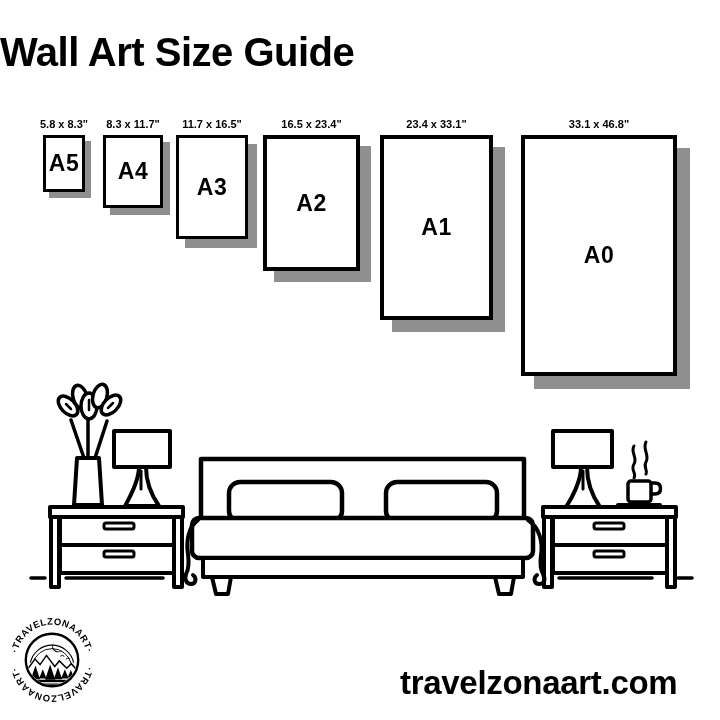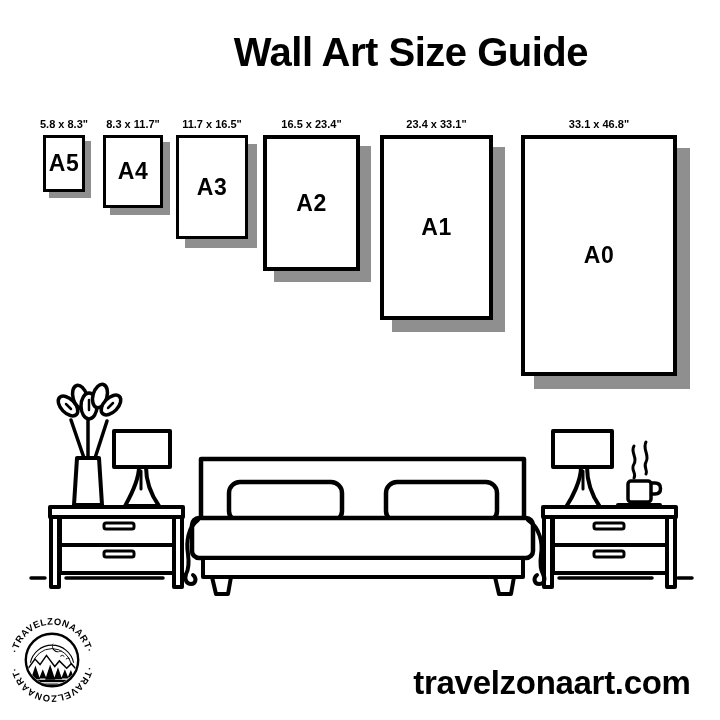--- a/index.html
+++ b/index.html
@@ -6,21 +6,21 @@
     --ink:#000000;
     --shadow:#8f8f8f;
     --bg:#ffffff;
   }
   *{margin:0;padding:0;box-sizing:border-box;}
   html,body{background:#fff;}
   body{font-family:"Liberation Sans","DejaVu Sans",sans-serif;color:var(--ink);}
   .poster{position:relative;width:720px;height:720px;background:var(--bg);overflow:hidden;}
 
   
-  .title{position:absolute;top:30px;left:0;width:588px;text-align:right;
+  .title{position:absolute;top:30px;left:0;width:588px;text-align:left;
          font-size:40px;font-weight:800;letter-spacing:-0.5px;color:var(--ink);}
 
   
   .frame{position:absolute;top:135px;}
   .frame-shadow{position:absolute;left:var(--off);top:var(--off);width:100%;height:100%;
                 background:var(--shadow);}
   .frame-paper{position:absolute;inset:0;background:#fff;border:var(--bw) solid var(--ink);
                display:flex;align-items:center;justify-content:center;}
   .frame-letter{font-size:23px;font-weight:700;letter-spacing:0.5px;color:var(--ink);}
   .frame-label{position:absolute;bottom:calc(100% + 5px);left:50%;transform:translateX(-50%);
@@ -34,21 +34,21 @@
 
   
   .scene{position:absolute;left:0;top:375px;width:720px;height:230px;color:var(--ink);}
 
   
   .logo{position:absolute;left:6px;top:610px;width:92px;height:100px;color:var(--ink);}
   .ring-text{font-family:"Liberation Sans","DejaVu Sans",sans-serif;font-weight:700;
              font-size:10.2px;letter-spacing:0.6px;fill:currentColor;}
 
   
-  .website{position:absolute;left:400px;top:664px;width:304px;text-align:center;
+  .website{position:absolute;left:400px;top:664px;width:304px;
            font-size:33px;font-weight:800;letter-spacing:-0.3px;color:var(--ink);}
 </style>
 </head>
 <body>
 
 <div class="poster">
 
   <div class="title">Wall Art Size Guide</div>
 
   <div class="frame f-a5">

